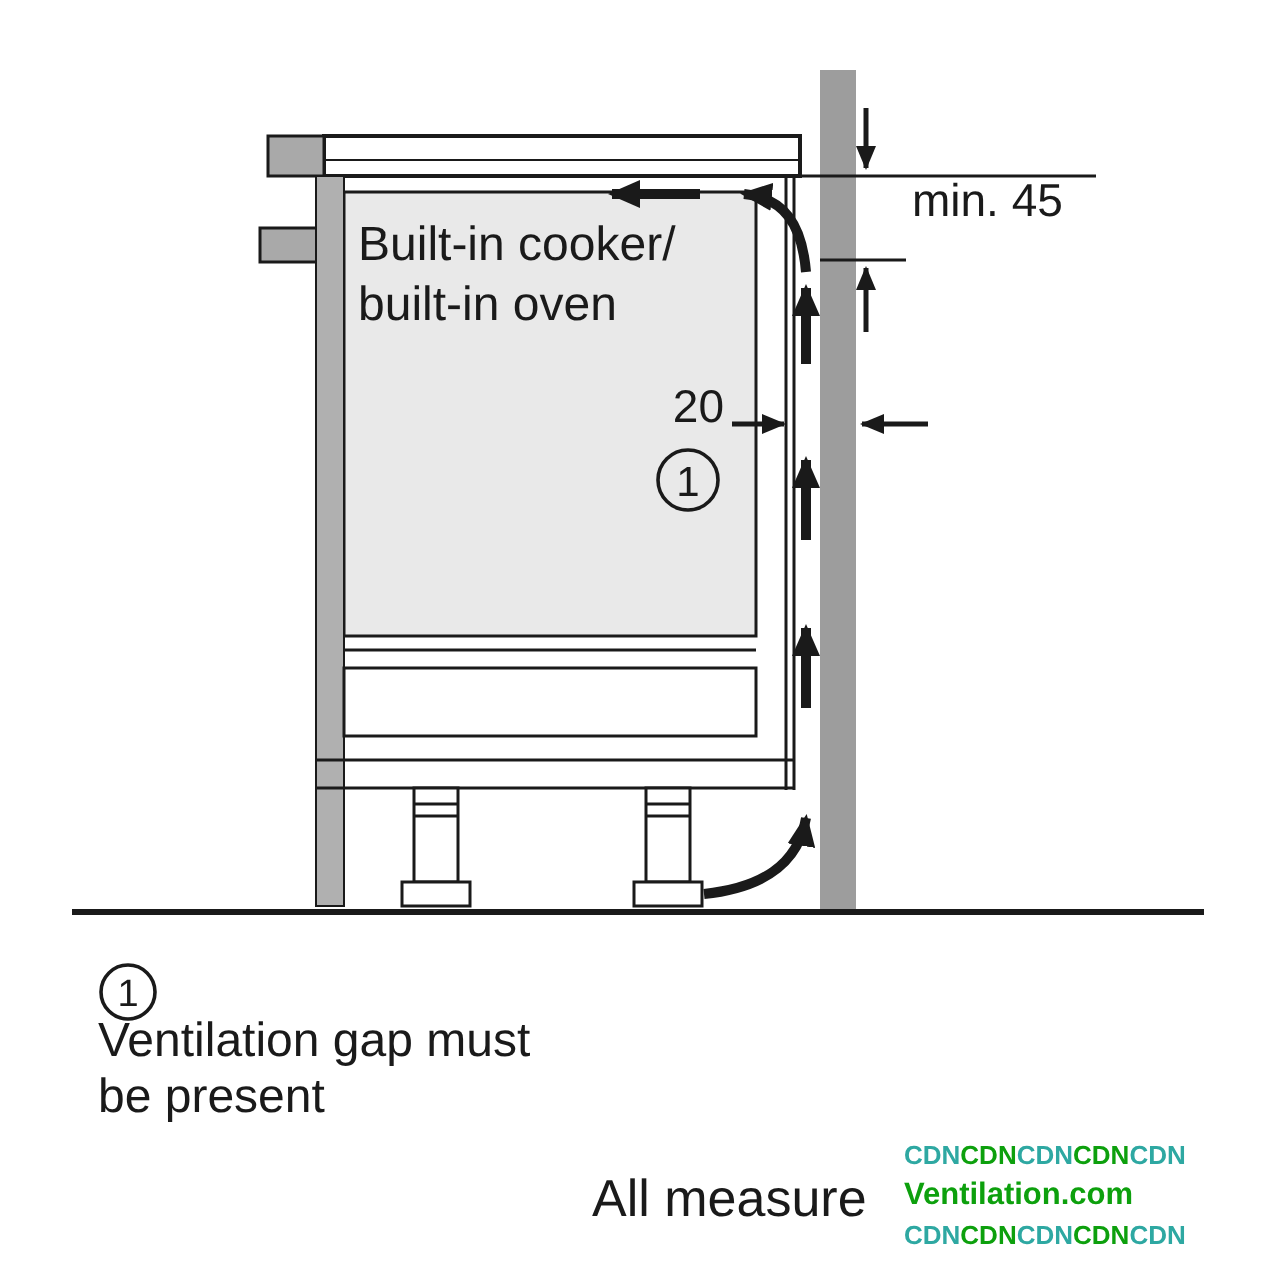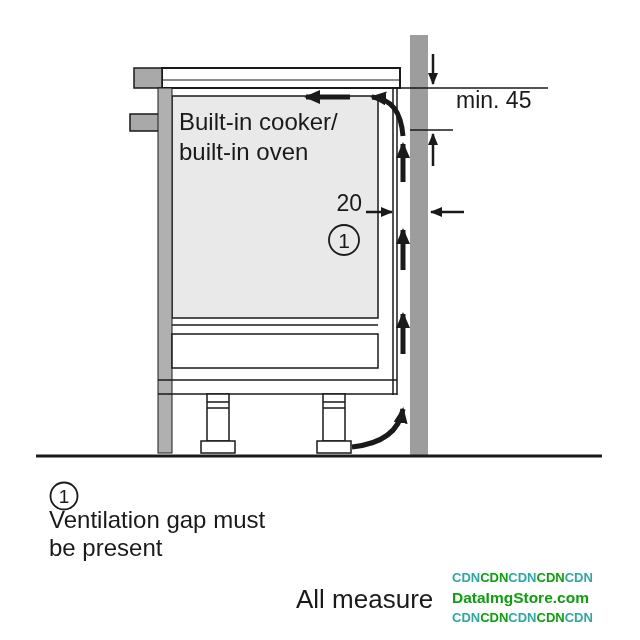--- a/index.html
+++ b/index.html
@@ -107,19 +107,19 @@
     </g>
 
     <text x="296" y="608" font-size="26">All measure</text>
   </svg>
 
   
   <div class="watermark">
     <div class="wm-row">
       <span style="color: rgb(46, 168, 162);">CDN</span><span style="color: rgb(13, 160, 13);">CDN</span><span style="color: rgb(46, 168, 162);">CDN</span><span style="color: rgb(13, 160, 13);">CDN</span><span style="color: rgb(46, 168, 162);">CDN</span>
     </div>
-    <div class="wm-brand" style="color: rgb(13, 160, 13);">DataImgStore.com</div>
+    <div class="wm-brand" style="color: rgb(13, 160, 13);">Ventilation.com</div>
     <div class="wm-row">
       <span style="color: rgb(46, 168, 162);">CDN</span><span style="color: rgb(13, 160, 13);">CDN</span><span style="color: rgb(46, 168, 162);">CDN</span><span style="color: rgb(13, 160, 13);">CDN</span><span style="color: rgb(46, 168, 162);">CDN</span>
     </div>
   </div>
 
 </div>
 
 </body></html>

